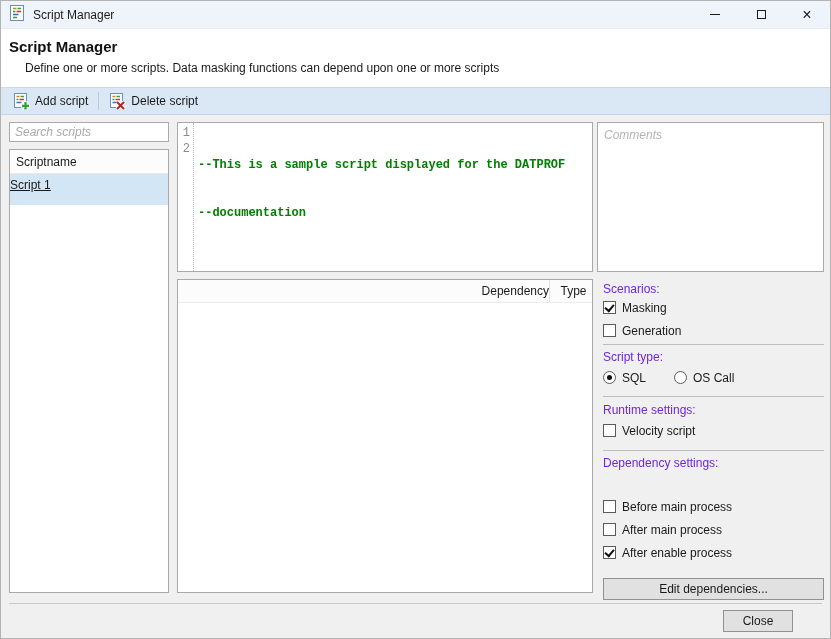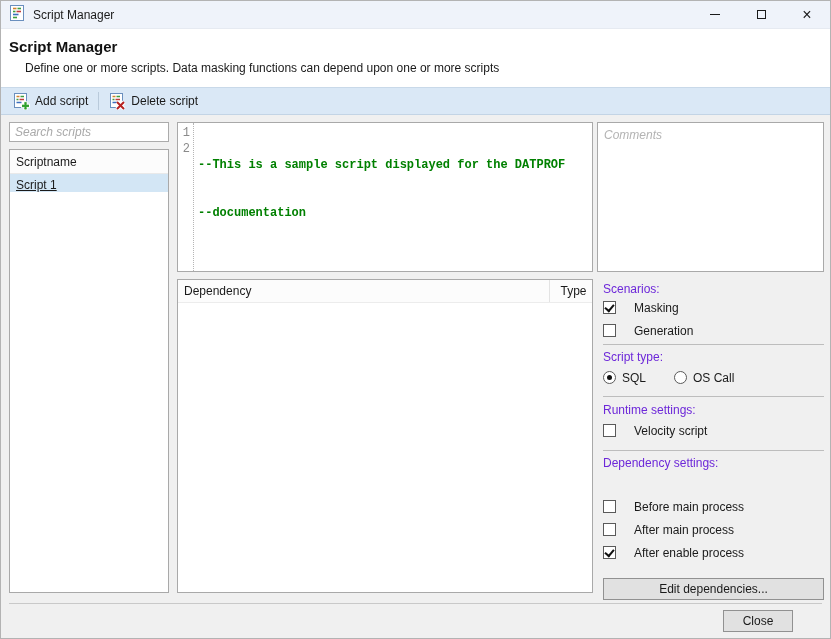--- a/index.html
+++ b/index.html
@@ -53,21 +53,21 @@
     border: 1px solid #ababab; background: #fff; padding: 0 5px;
     font-family: "Liberation Sans", sans-serif; font-size: 12px; color: #1a1a1a; outline: none;
   }
   .search-input::placeholder { font-style: italic; color: #a9a9a9; }
 
   .script-list { left: 8px; top: 34px; width: 160px; height: 444px; }
   .list-header {
     height: 24px; line-height: 24px; padding-left: 6px;
     background: #fcfcfc; border-bottom: 1px solid #e9e9e9; cursor: default;
   }
-  .list-item { height: 18px; line-height: 23px; padding-left: 6px; cursor: default; text-decoration: underline; }
+  .list-item { height: 31px; line-height: 23px; cursor: default; text-decoration: underline; }
   .list-item.selected { background: var(--selection-bg, #d3e6f5); }
 
   .code-editor { left: 176px; top: 7px; width: 416px; height: 150px; display: flex; }
   .gutter {
     width: 16px; padding: 2px 3px 0 0; text-align: right;
     color: #8a8a8a; border-right: 1px dotted #b5b5b5;
     font-family: "Liberation Mono", "DejaVu Sans Mono", monospace; font-size: 12px; line-height: 16px;
   }
   .code {
     flex: 1; padding: 2px 0 0 4px; overflow: hidden;
@@ -78,30 +78,30 @@
 
   .comments-box { left: 596px; top: 7px; width: 227px; height: 150px; }
   .comments-box textarea {
     width: 100%; height: 100%; border: none; resize: none; outline: none;
     padding: 5px 6px; font-family: "Liberation Sans", sans-serif; font-size: 12px; background: transparent;
   }
   .comments-box textarea::placeholder { font-style: italic; color: #b3b3b3; }
 
   .dep-table { left: 176px; top: 164px; width: 416px; height: 314px; }
   .dep-header { display: flex; height: 23px; background: #fcfcfc; border-bottom: 1px solid #ececec; cursor: default; }
-  .dep-col-name { flex: 1; line-height: 22px; padding-left: 6px; border-right: 1px solid #e3e3e3; }
+  .dep-col-name { flex: 1; line-height: 22px; padding-left: 6px; border-right: 1px solid #e3e3e3; text-align: right; }
   .dep-col-type { width: 42px; line-height: 22px; padding-left: 5px; text-align: center; }
 
   
   .settings { position: absolute; left: 602px; top: 164px; width: 221px; height: 314px; }
   .settings .abs { position: absolute; left: 0; right: 0; }
   .group-label { font-size: 12px; color: #6d28d9; cursor: default; }
   .hr { border-top: 1px solid #bdbdbd; height: 0; }
 
-  .check-row { display: flex; align-items: center; gap: 18px; height: 17px; cursor: default; }
+  .check-row { display: flex; align-items: center; gap: 6px; height: 17px; cursor: default; }
   .checkbox {
     width: 13px; height: 13px; background: #fff; border: 1px solid #5a5a5a;
     position: relative; flex: none;
   }
   .checkbox.checked::after {
     content: ""; position: absolute; left: 1px; top: 2px;
     width: 7px; height: 4px;
     border-left: 2px solid #111; border-bottom: 2px solid #111;
     transform: rotate(-50deg);
   }

